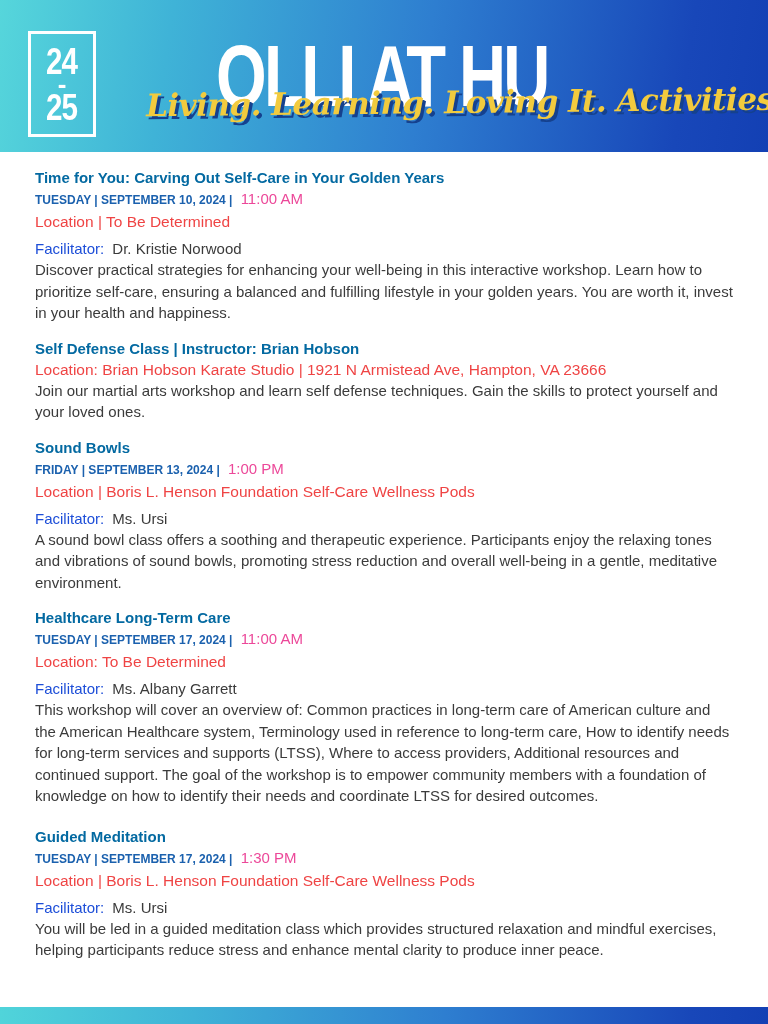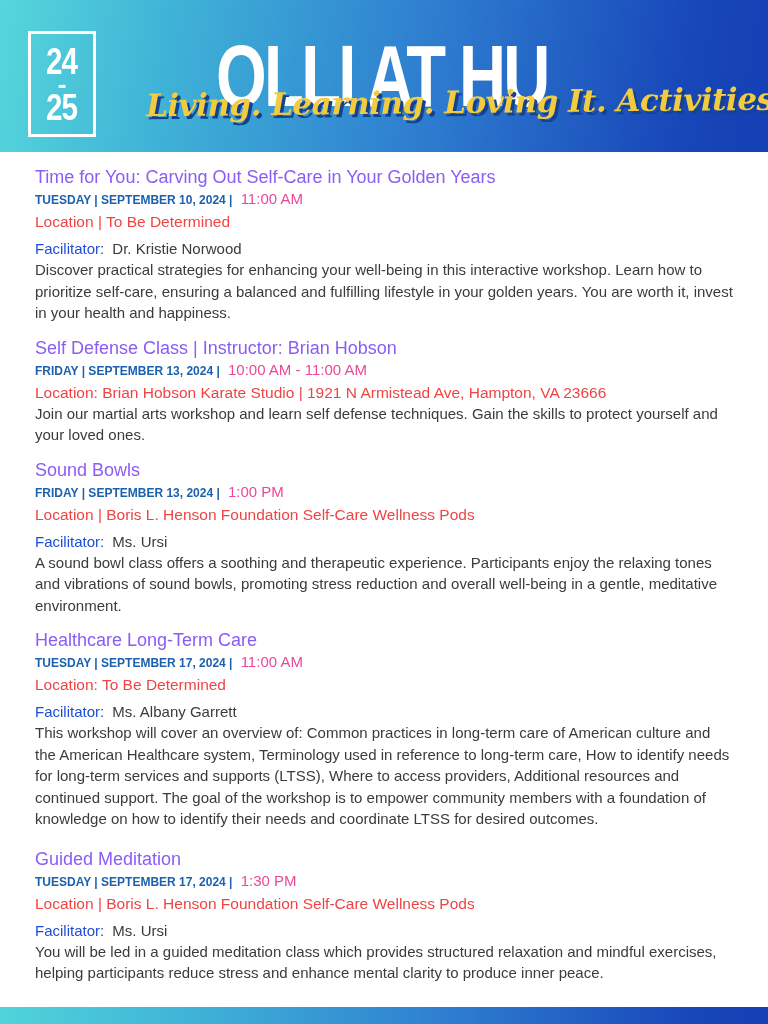--- a/index.html
+++ b/index.html
@@ -51,21 +51,21 @@
   }
 
   
   .content {
     position:absolute; top:167px; left:35px; width:700px;
     color:#3b3b3b; font-size:15px;
   }
   .event { margin-bottom:14px; }
   .event.mt-lg { margin-top:19px; }
   .event-title {
-    color:#8b5cf6; font-weight:normal; font-size:18px; line-height:21px;
+    color:#0369a1; font-weight:bold; font-size:15px; line-height:21px;
   }
   .event-dateline { line-height:21px; }
   .event-date { color:#1b61ae; font-weight:bold; font-size:12px; }
   .event-time { color:#ec4899; font-size:15px; margin-left:4px; }
   .event-location {
     color:#ef4444; font-weight:normal; font-size:15.5px; line-height:21px;
   }
   .facilitator-line { margin-top:6px; line-height:21px; }
   .facilitator-label { font-weight:normal; color:#1d4ed8; }
   .facilitator-name { color:#3b3b3b; margin-left:4px; }
@@ -103,24 +103,20 @@
       <div class="event-location">Location | To Be Determined</div>
       <div class="facilitator-line">
         <span class="facilitator-label">Facilitator:</span>
         <span class="facilitator-name">Dr. Kristie Norwood</span>
       </div>
       <div class="event-desc">Discover practical strategies for enhancing your well-being in this interactive workshop. Learn how to prioritize self-care, ensuring a balanced and fulfilling lifestyle in your golden years. You are worth it, invest in your health and happiness.</div>
     </div>
 
     <div class="event">
       <div class="event-title">Self Defense Class | Instructor: Brian Hobson</div>
-      <div class="event-dateline">
-        <span class="event-date">FRIDAY | SEPTEMBER 13, 2024 |</span>
-        <span class="event-time">10:00 AM - 11:00 AM</span>
-      </div>
       <div class="event-location">Location: Brian Hobson Karate Studio | 1921 N Armistead Ave, Hampton, VA 23666</div>
       <div class="event-desc">Join our martial arts workshop and learn self defense techniques. Gain the skills to protect yourself and your loved ones.</div>
     </div>
 
     <div class="event">
       <div class="event-title">Sound Bowls</div>
       <div class="event-dateline">
         <span class="event-date">FRIDAY | SEPTEMBER 13, 2024 |</span>
         <span class="event-time">1:00 PM</span>
       </div>

